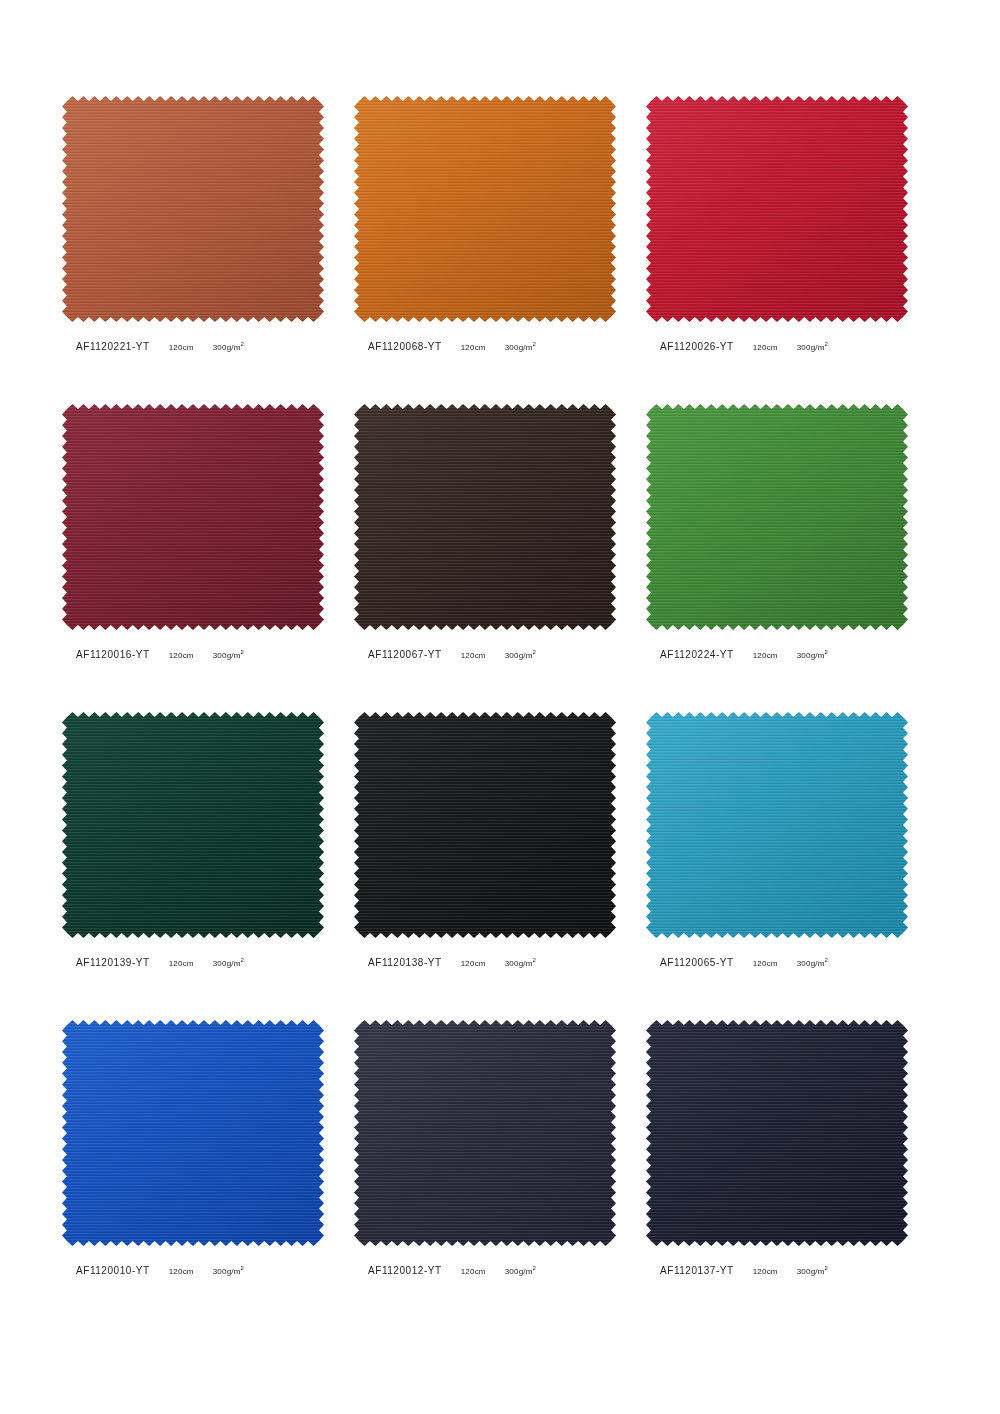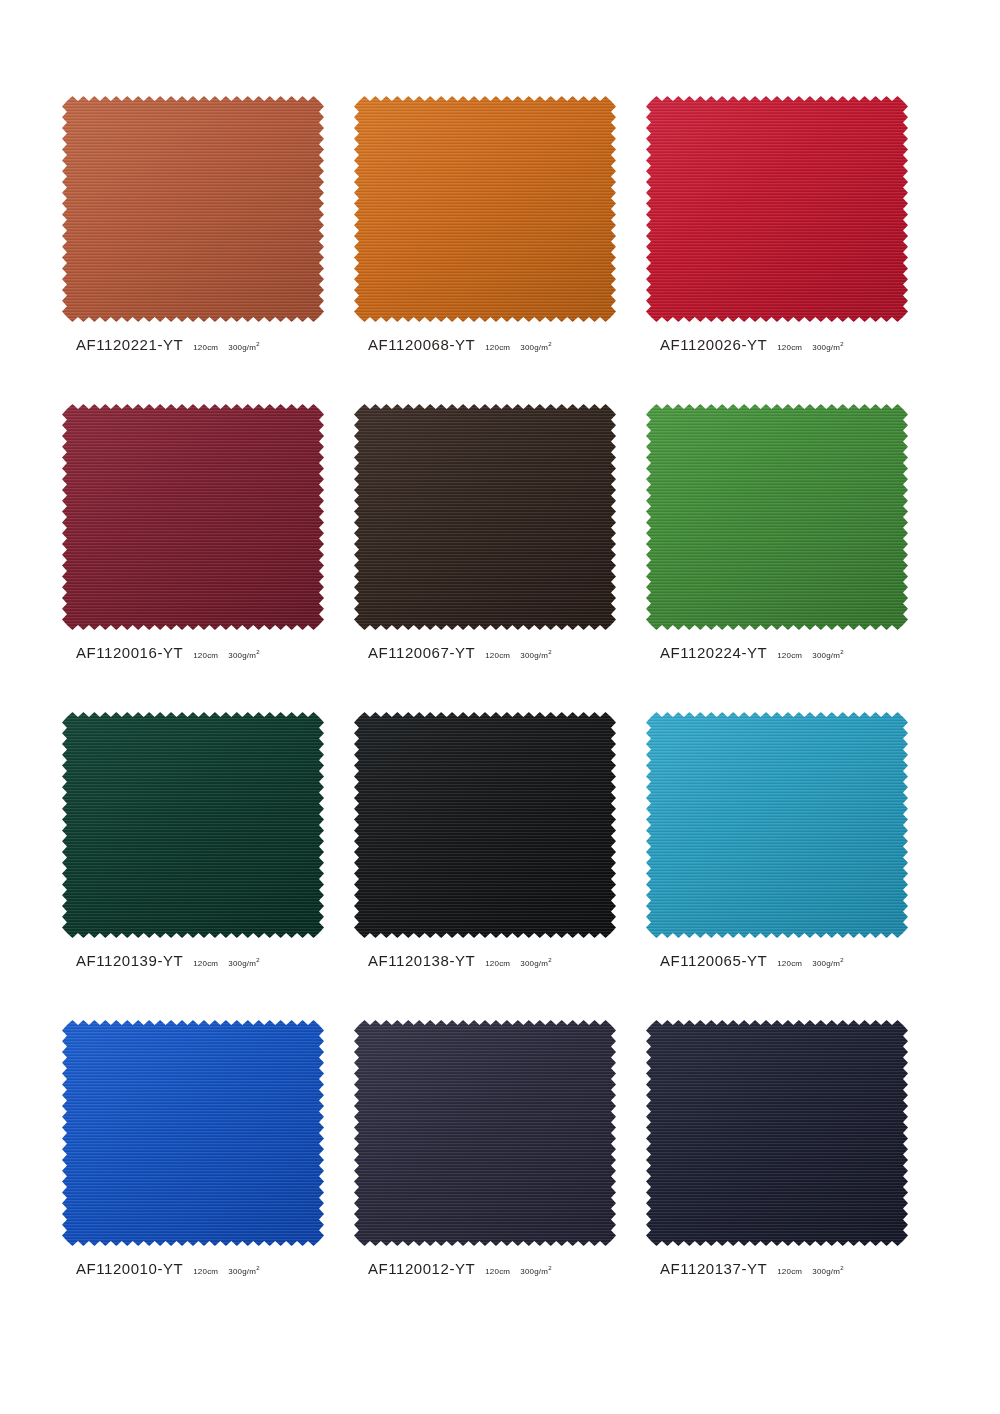--- a/index.html
+++ b/index.html
@@ -68,30 +68,30 @@
   
   .caption {
     position: absolute;
     left: 14px;
     top: 240px;
     white-space: nowrap;
     color: #1d1d1b;
   }
 
   .code {
-    font-size: 15px;
+    font-size: 10px;
     letter-spacing: 0.55px;
     color: #231f20;
   }
 
   .spec {
     font-size: 8px;
     letter-spacing: 0.2px;
     color: #231f20;
-    margin-left: 10px;
+    margin-left: 19px;
   }
 
   .spec .sup {
     font-size: 6px;
     vertical-align: super;
     line-height: 0;
   }
 
   
   .cell-r1 .code { color: #2a2523; }

